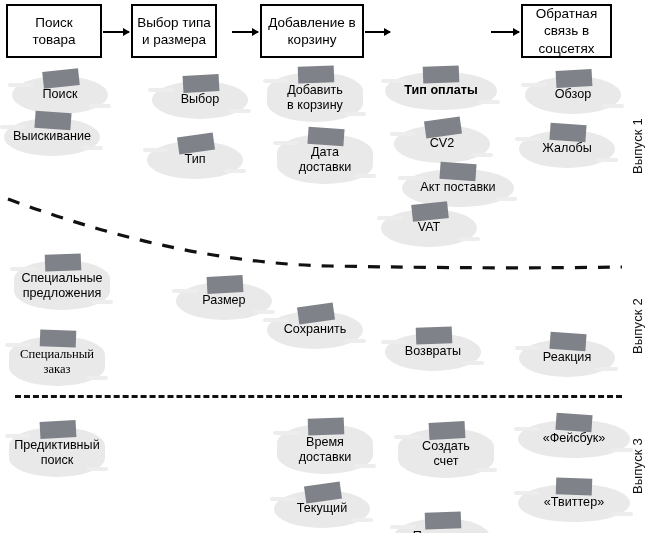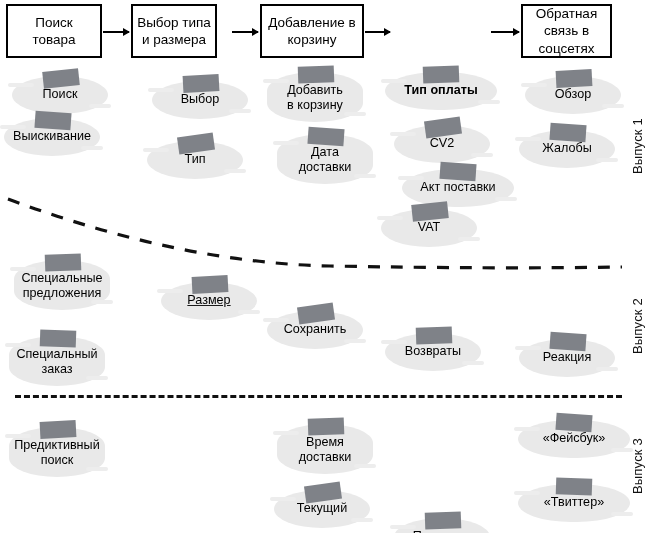--- a/index.html
+++ b/index.html
@@ -266,28 +266,28 @@
     <path d="M 8 199 Q 180 263 330 266 Q 490 269 622 267" fill="none" stroke="#111111" stroke-width="3.2" stroke-dasharray="12 11" stroke-linecap="butt"></path>
   </svg>
 
   <div class="card two-line" style="left:14px; top:254px;">
     <span class="blob"></span>
     <span class="tape r6"></span>
     <span class="cap">Специальные
 предложения</span>
   </div>
 
-  <div class="card two-line" style="left:9px; top:330px;">
+  <div class="card two-line" style="left:9px; top:330px;font-family:Liberation Serif, serif;">
     <span class="blob"></span>
     <span class="tape r5"></span>
     <span class="cap">Специальный
 заказ</span>
   </div>
 
-  <div class="card" style="left:161px; top:276px;text-decoration:underline;">
+  <div class="card" style="left:176px; top:276px;">
     <span class="blob"></span>
     <span class="tape r2"></span>
     <span class="cap">Размер</span>
   </div>
 
   <div class="card" style="left:267px; top:305px;">
     <span class="blob"></span>
     <span class="tape r4"></span>
     <span class="cap">Сохранить</span>
   </div>
@@ -319,20 +319,26 @@
     <span class="cap">Время
 доставки</span>
   </div>
 
   <div class="card" style="left:274px; top:484px;">
     <span class="blob"></span>
     <span class="tape r4"></span>
     <span class="cap">Текущий</span>
   </div>
 
+  <div class="card two-line" style="left:398px; top:422px;">
+    <span class="blob"></span>
+    <span class="tape r2"></span>
+    <span class="cap">Создать
+счет</span>
+  </div>
 
   <div class="card" style="left:394px; top:512px;text-align:center;">
     <span class="blob"></span>
     <span class="tape r6"></span>
     <span class="cap">Промокод</span>
   </div>
 
   <div class="card wide" style="left:518px; top:414px;">
     <span class="blob"></span>
     <span class="tape r3"></span>

